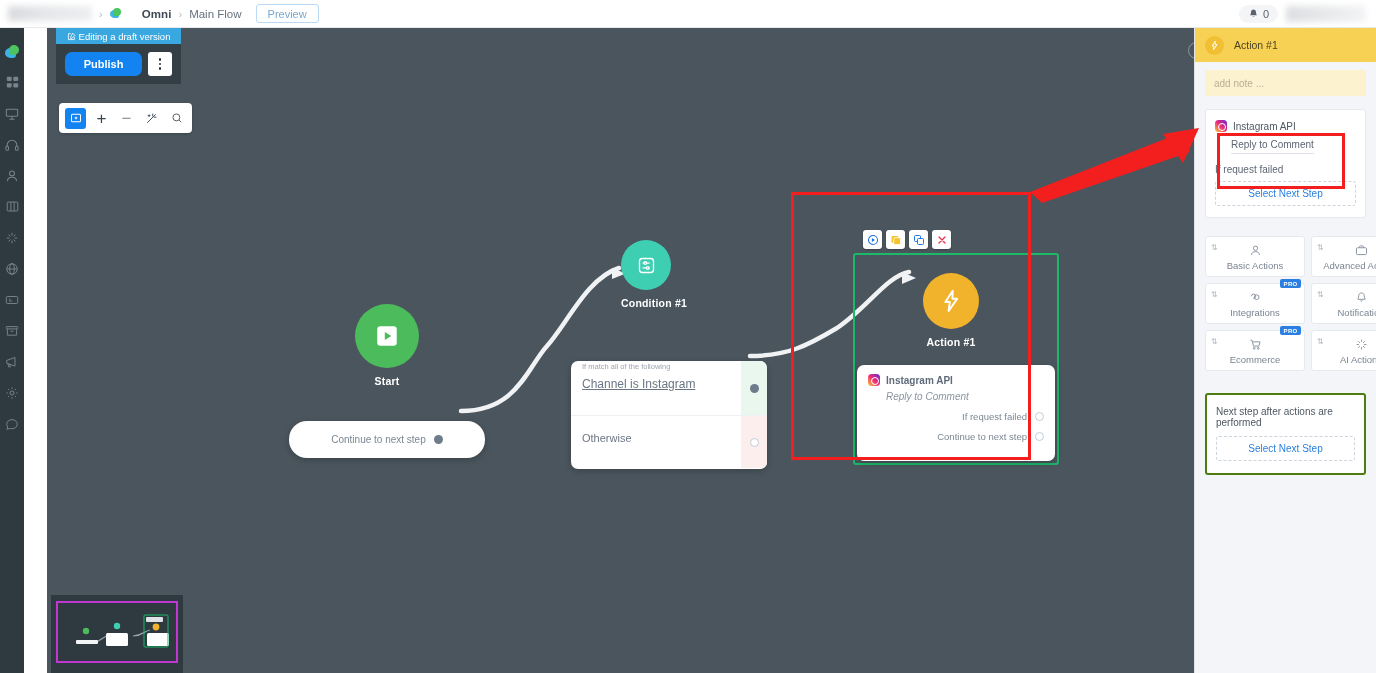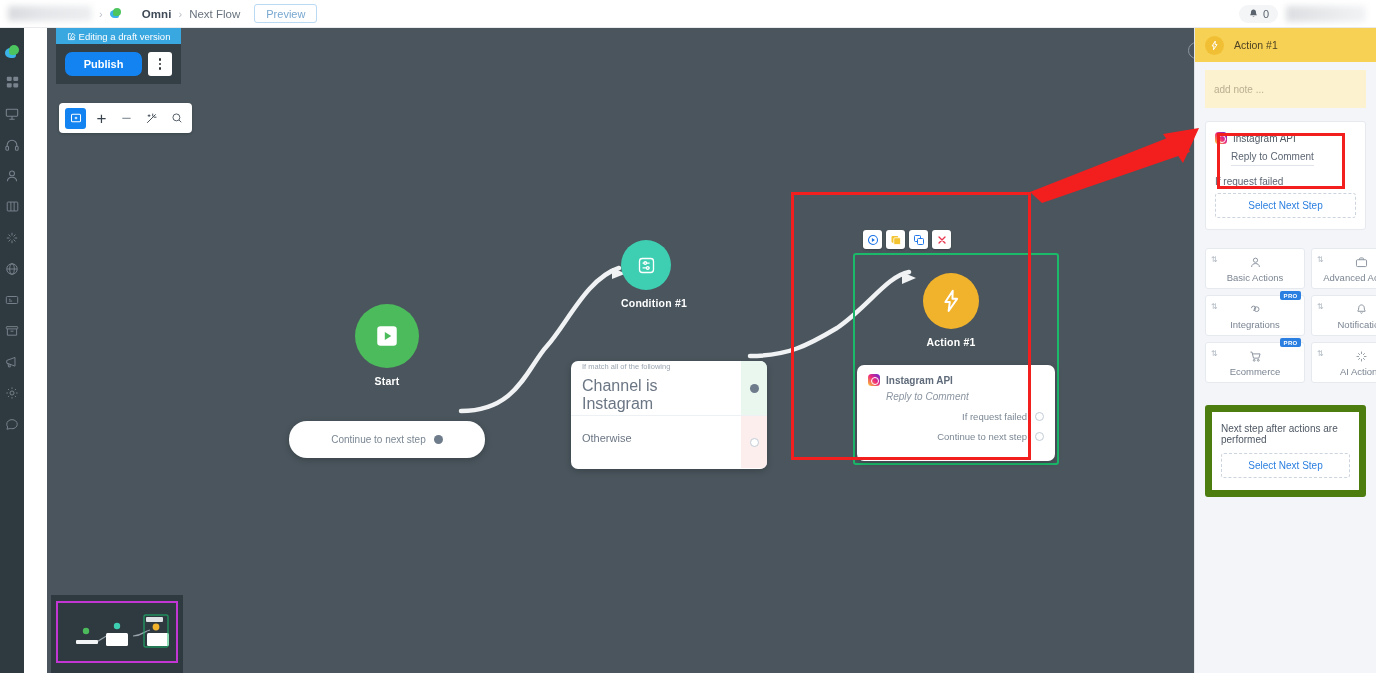--- a/index.html
+++ b/index.html
@@ -165,21 +165,21 @@
     position: absolute; left: 524px; top: 333px; width: 196px; height: 108px;
   }
   .cond-rowA {
     height: 55px; display: flex; border-bottom: 1px solid #eef1f4;
   }
   .cond-rowB { height: 52px; display: flex; }
   .cond-main { flex: 1 1 auto; padding: 1px 11px; }
   .cond-side-g { width: 26px; background: #eaf7ef; display:flex; align-items:center; justify-content:center; }
   .cond-side-p { width: 26px; background: #fdeeee; display:flex; align-items:center; justify-content:center; }
   .cond-hint { font-size: 7.5px; color: #9aa5b1; margin-bottom: 6px; }
-  .cond-text { font-size: 16px; color: #6b7684; }
+  .cond-text { font-size: 12px; color: #6b7684; text-decoration: underline; }
   .cond-other { font-size: 11px; color: #6b7684; padding: 16px 11px 0 11px; }
 
   
   .action-group { position: absolute; left: 806px; top: 225px; width: 206px; height: 212px; }
   .action-sel-box {
     position: absolute; left: 0; top: 0; width: 206px; height: 212px;
     border: 2px solid #1bb96a; border-radius: 3px;
   }
   .action-toolbar {
     position: absolute; left: 10px; top: -23px; display: flex; gap: 4px;
@@ -224,21 +224,21 @@
   .panel-head {
     height: 34px; background: #f7d154; display: flex; align-items: center;
     padding: 0 10px; gap: 10px;
   }
   .bolt-circ {
     width: 19px; height: 19px; border-radius: 50%; background: #f1bf34;
     display: flex; align-items: center; justify-content: center; flex: 0 0 auto;
   }
   .panel-head-title { font-size: 10.5px; color: #4e4323; }
   .note-field {
-    margin: 8px 10px 0 10px; height: 38px; background: #fcf2d0;
+    margin: 8px 10px 0 10px; height: 26px; background: #fcf2d0;
     display: flex; align-items: center; padding: 0 9px;
   }
   .note-ph { font-size: 10px; color: #b9b091; }
   .panel-card {
     margin: 13px 10px 0 10px; background: #fff; border: 1px solid #e6eaef;
     border-radius: 3px; padding: 10px 9px 11px 9px;
   }
   .p-ig-row { display: flex; align-items: center; gap: 6px; }
   .p-ig-name { font-size: 10px; color: #4e5763; }
   .p-ig-sub {
@@ -268,40 +268,40 @@
     position: absolute; left: 5px; top: 7px; color: #aeb7c1; font-size: 8px; line-height: 7px;
   }
   .cat-icon { height: 15px; display: flex; align-items: center; justify-content: center; }
   .cat-label { font-size: 9.5px; color: #7b8592; margin-top: 2px; white-space: nowrap; }
   .pro-badge {
     position: absolute; right: 3px; top: -5px; background: #2b7fe0; color: #fff;
     font-size: 6px; font-weight: bold; padding: 1.5px 3.5px; border-radius: 2px;
     letter-spacing: .3px;
   }
   .panel-card2 {
-    margin: 22px 10px 0 10px; background: #fff; border: 7px solid #4d7c0f;
+    margin: 22px 10px 0 10px; background: #fff; border: 2px solid #4d7c0f;
     border-radius: 3px; padding: 11px 9px 12px 9px;
   }
   .next-label { font-size: 10px; color: #4e5763; margin-bottom: 8px; }
 </style>
 </head>
 <body>
 
 <div id="app">
 
   <div class="topbar">
     <div class="blur-chip"></div>
     <span class="crumb-sep">›</span>
     <span class="crumb-logo">
       <span class="b1"></span>
         <span class="b2"></span>
     </span>
     <span class="crumb-strong">Omni</span>
     <span class="crumb-sep">›</span>
-    <span class="crumb-plain">Next Flow</span>
+    <span class="crumb-plain">Main Flow</span>
     <div class="preview-btn">Preview</div>
 
     <div class="topbar-right">
       <div class="bell-wrap">
         <svg width="11" height="12" viewBox="0 0 16 16">
           <path d="M8 1.6c-2.1 0-3.6 1.6-3.6 3.6 0 3-1 3.9-1.3 4.2-.2.2-.1.5.2.5h9.4c.3 0 .4-.3.2-.5-.3-.3-1.3-1.2-1.3-4.2 0-2-1.5-3.6-3.6-3.6z" fill="#5b646e"></path>
           <path d="M6.6 11.1a1.5 1.5 0 0 0 2.8 0z" fill="#5b646e"></path>
         </svg>
         <span class="bell-count">0</span>
       </div>

